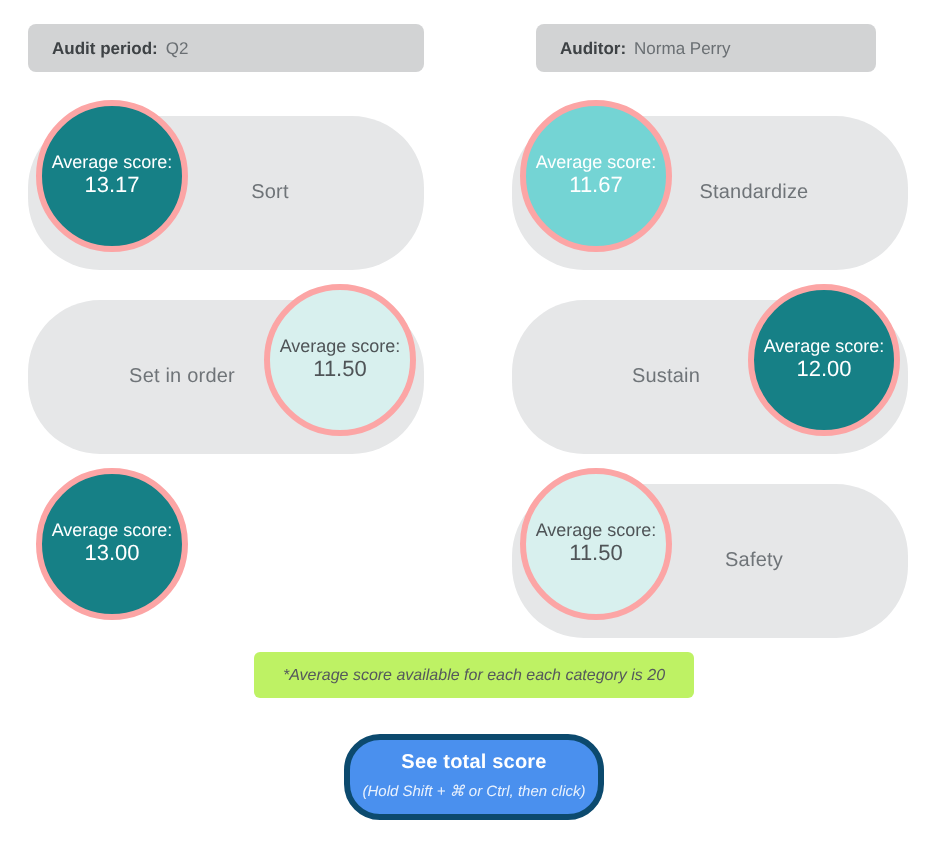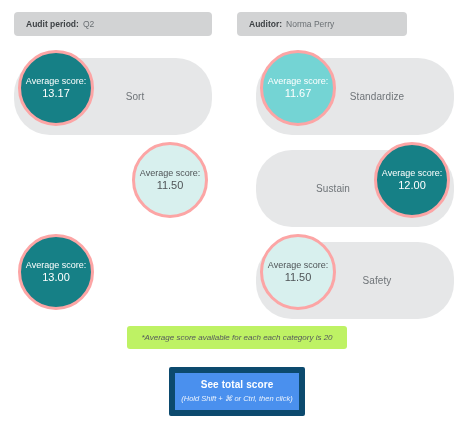--- a/index.html
+++ b/index.html
@@ -17,21 +17,21 @@
   .board {
     position: relative;
     width: 474px;
     height: 425px;
   }
 
   
   .info-row {
     display: flex;
     padding: 12px 14px 0 14px;
-    gap: 25px;
+    gap: 56px;
   }
   .info-bar {
     height: 24px;
     background: #d2d3d4;
     border-radius: 4px;
     display: flex;
     align-items: center;
     padding: 0 12px;
     font-size: 8.5px;
     color: #4f5356;
@@ -138,22 +138,22 @@
   }
 
   
   .cta-wrap {
     display: flex;
     justify-content: center;
     margin-top: 18px;
   }
   .cta {
     background: #4a90ee;
-    border: 6px solid #0c4a6e;
-    border-radius: 2px;
+    border: 3px solid #0c4a6e;
+    border-radius: 18px;
     width: 124px;
     padding: 6px 0 7px 0;
     text-align: center;
     cursor: pointer;
   }
   .cta-main {
     display: block;
     font-size: 10px;
     font-weight: bold;
     color: #ffffff;
@@ -202,20 +202,23 @@
         </div>
         <div class="bubble tone-mid">
           <span class="bubble-title">Average score:</span>
           <span class="bubble-value">11.67</span>
         </div>
       </div>
     </div>
 
     <div class="grid-row">
       <div class="cell bubble-right">
+        <div class="pill">
+          <span class="pill-label">Set in order</span>
+        </div>
         <div class="bubble tone-pale">
           <span class="bubble-title">Average score:</span>
           <span class="bubble-value">11.50</span>
         </div>
       </div>
 
       <div class="cell bubble-right">
         <div class="pill">
           <span class="pill-label">Sustain</span>
         </div>

